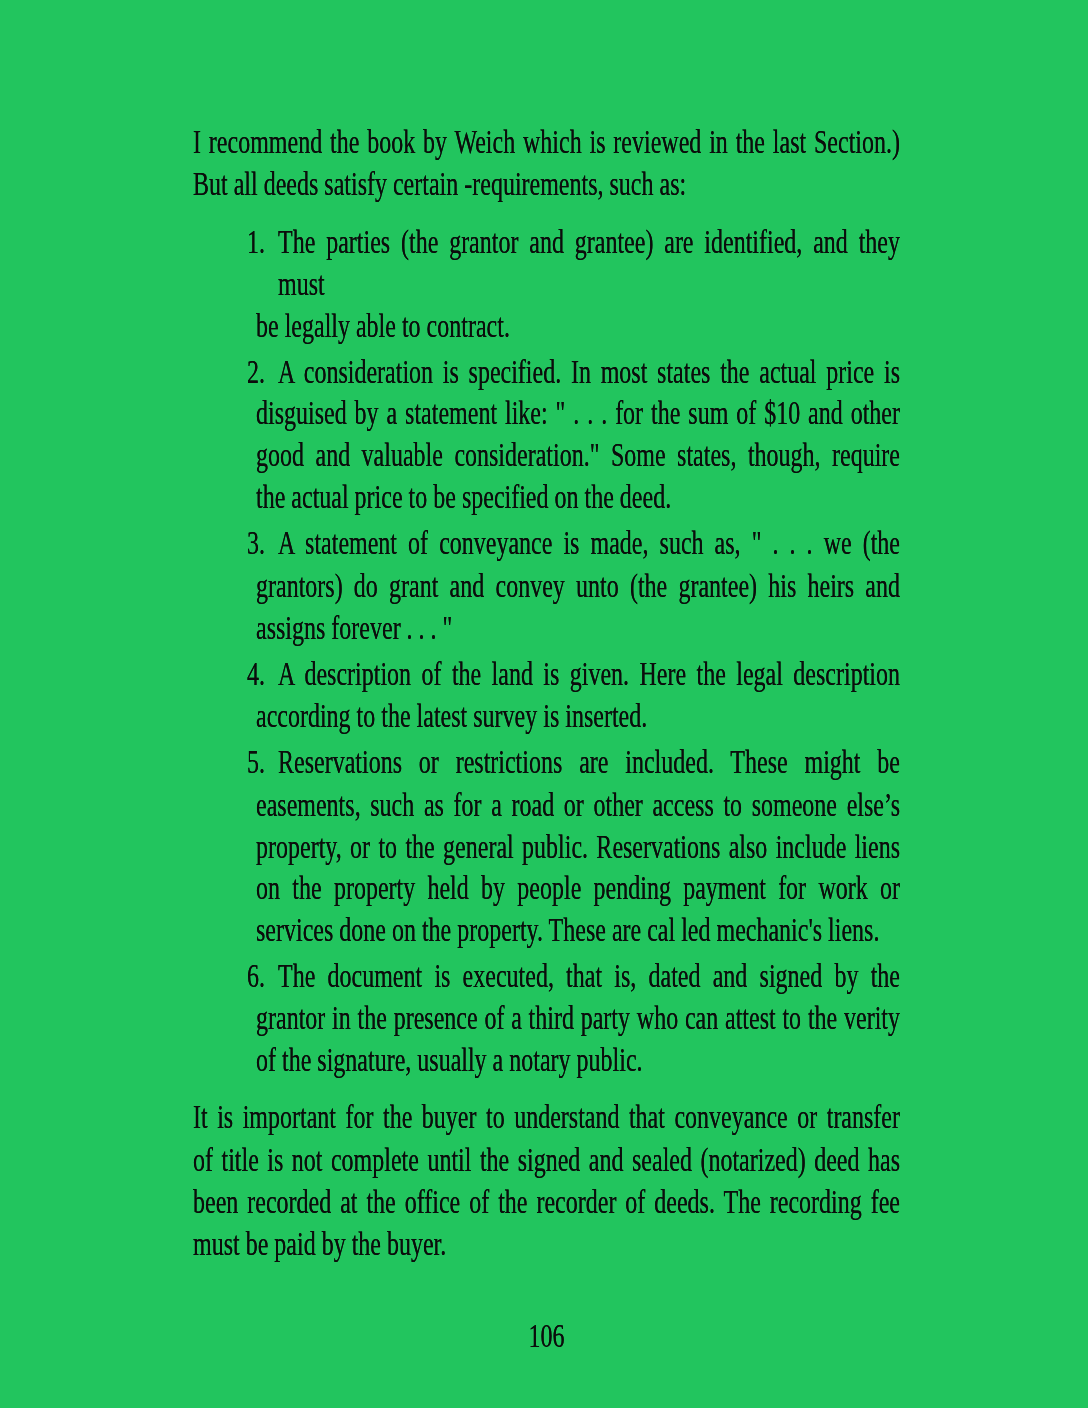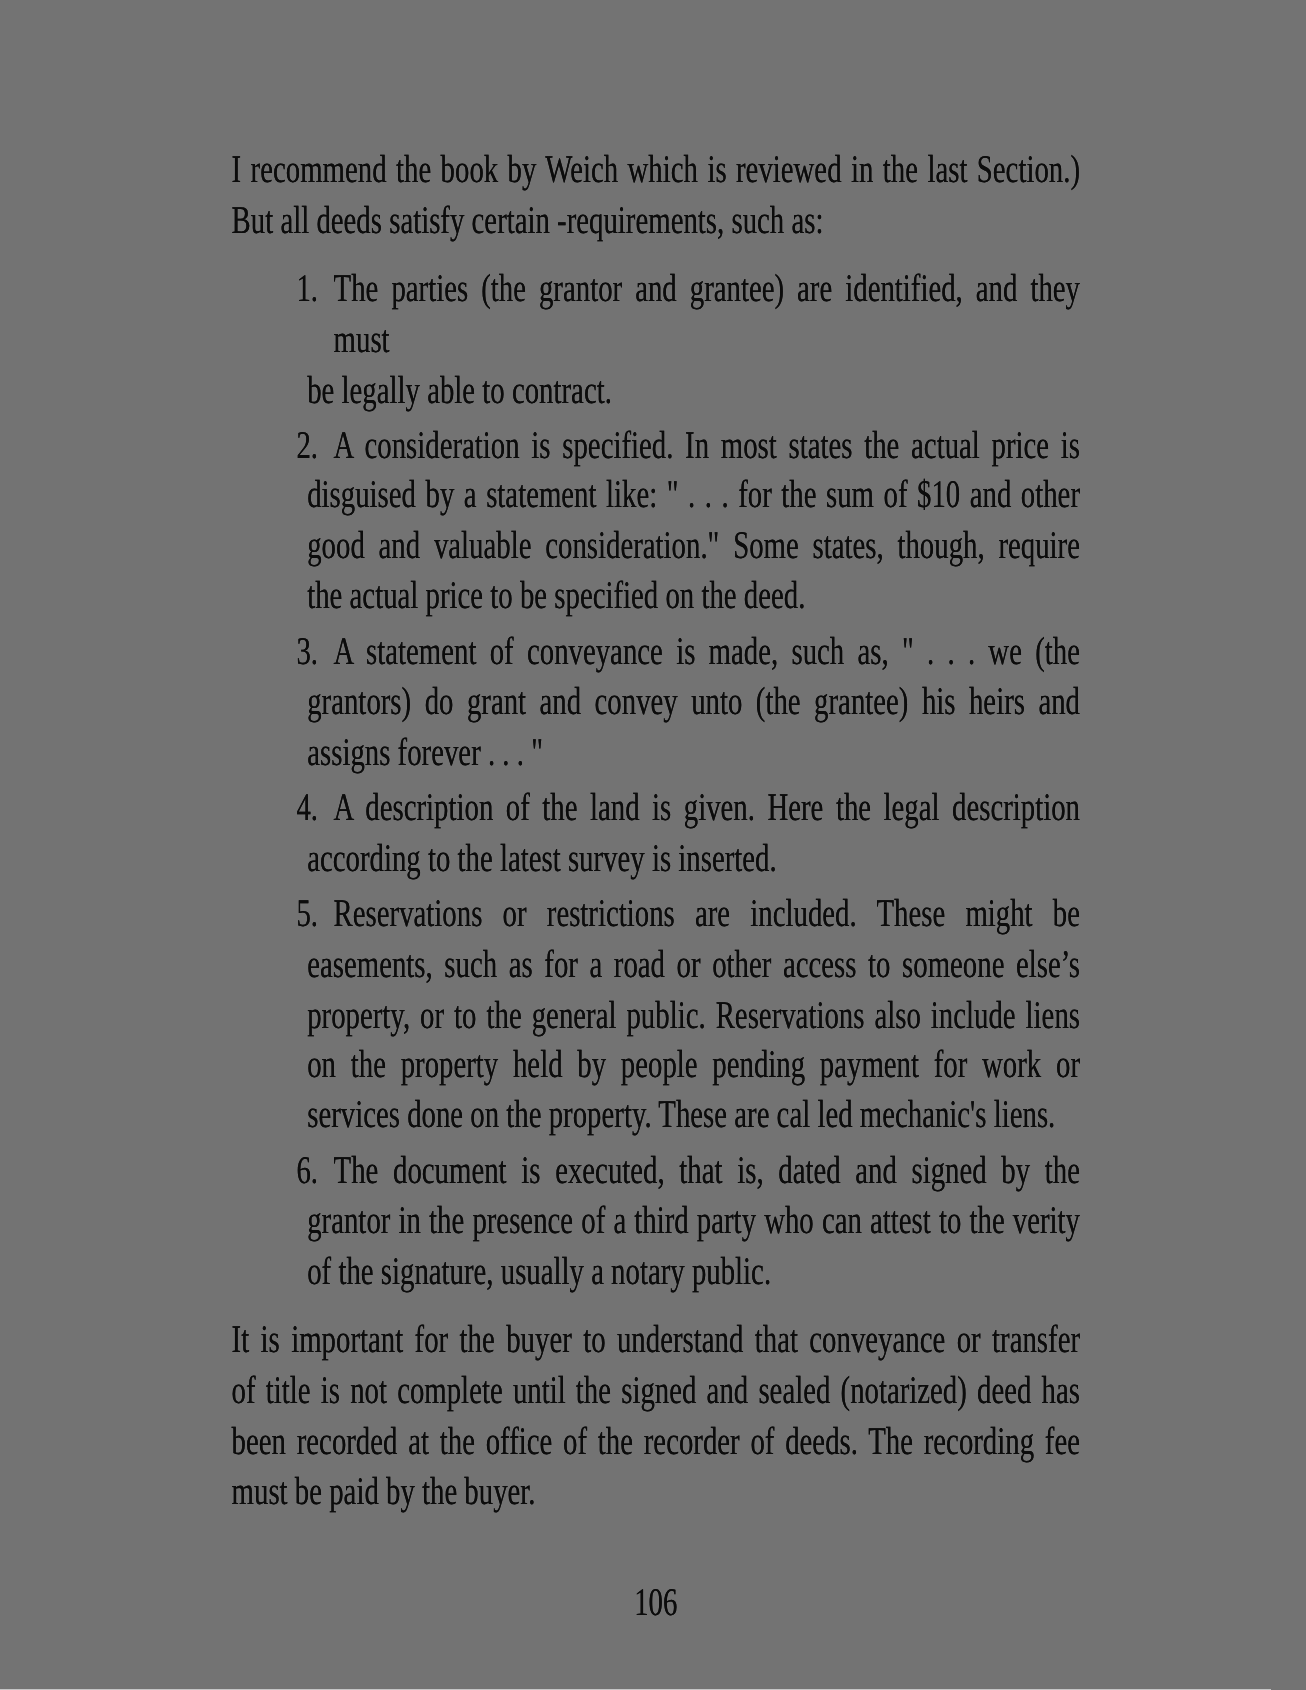--- a/index.html
+++ b/index.html
@@ -1,20 +1,20 @@
 <!DOCTYPE html>
 <html><head>
 <meta charset="utf-8">
 <style>
   html, body { margin: 0; padding: 0; background: #ffffff; }
   .sheet {
     position: relative;
     width: 1088px;
     height: 1408px;
-    background: #737373;
+    background: #22c55e;
     overflow: hidden;
     font-family: "Liberation Serif", "DejaVu Serif", serif;
     color: #0c0c0c;
   }
   
   .content {
     position: absolute;
     left: 193px;
     top: 122px;
     width: 707px;

